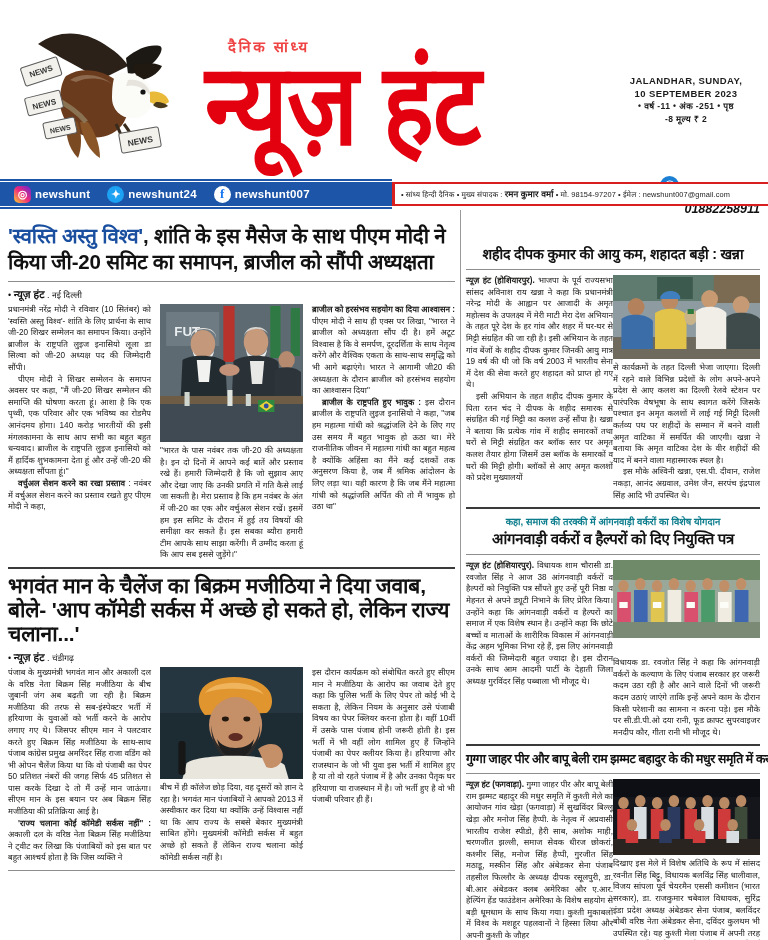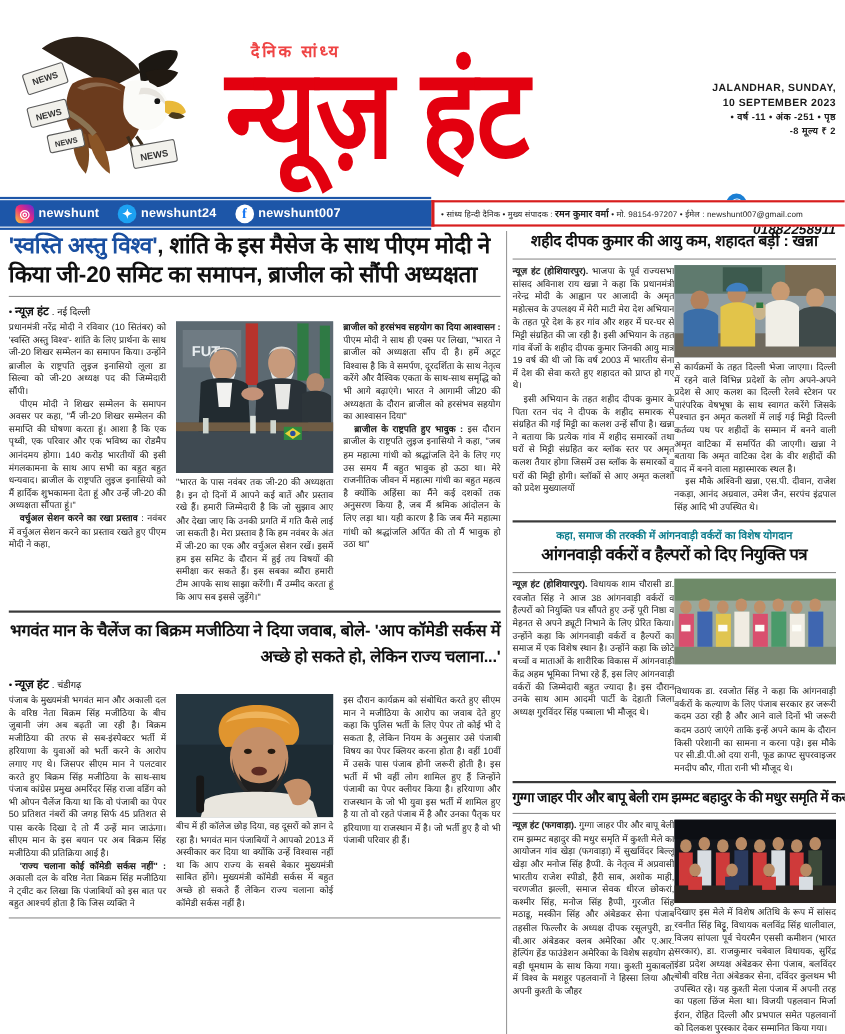--- a/index.html
+++ b/index.html
@@ -29,21 +29,21 @@
     font-weight: bold;
     font-size: 96px; line-height: 96px;
     color: #e3000f;
     letter-spacing: -1px;
     white-space: nowrap;
     transform: scaleY(1.18);
     transform-origin: left top;
   }
   .dateblock {
     position: absolute; right: 8px; top: 74px;
-    width: 148px; text-align: right;
+    width: 148px; text-align: center;
     font-size: 9.5px; line-height: 13px; color: #1c1c1c; font-weight: bold;
     letter-spacing: .4px;
   }
   .dateblock .dline { display: block; }
   .dateblock .meta { font-size: 8.5px; font-weight: bold; line-height: 12.5px; }
 
   .printline {
     position: absolute; right: 118px; top: 158px;
     font-family: "Liberation Serif", serif;
     font-style: italic; font-weight: bold;
@@ -85,21 +85,21 @@
   .impressum { font-size: 7.4px; color: #1a1a1a; white-space: nowrap; letter-spacing: .1px; }
   .impressum b { font-size: 8.6px; }
 
   
   .content { position: relative; width: 768px; padding: 0 8px; display: flex; gap: 0; }
   .left-zone { width: 452px; }
   .vrule { width: 1px; background: #9a9a9a; margin: 4px 5px 0 5px; }
   .right-zone { width: 294px; }
 
   
-  .hl-wrap { padding-top: 5px; }
+  .hl-wrap { padding-top: 17px; }
   .hl-big {
     font-family: "Liberation Sans", sans-serif;
     font-weight: bold; color: #111;
     font-size: 20.5px; line-height: 26px; letter-spacing: -.2px;
   }
   .hl-big .blue { color: #1a4fa0; }
   .hl-sub {
     text-align: center; font-size: 9.6px; line-height: 14px; color: #1b1b1b;
     padding: 5px 10px 0 10px; font-weight: normal;
   }
@@ -126,21 +126,21 @@
   .photo { background: #cfd4d8; display: block; overflow: hidden; position: relative; }
 
   
   .eyebrow {
     text-align: center; color: #c1121f; font-weight: bold;
     font-size: 11.5px; line-height: 15px;
   }
   .eyebrow.teal { color: #0b7c8c; font-size: 9.6px; }
   .hl-med {
     font-weight: bold; color: #111; text-align: center;
-    font-size: 14.2px; line-height: 18px; letter-spacing: -.2px;
+    font-size: 14.2px; line-height: 18px; letter-spacing: -.2px; margin-top: 34px;
   }
   .hl-sm {
     font-weight: bold; color: #111; text-align: center;
     font-size: 12.6px; line-height: 16px; letter-spacing: -.3px;
   }
 
   .mini-cols { display: flex; gap: 0; }
 
   
   .hl-wide {
@@ -303,21 +303,21 @@
           <div class="body-txt">
             <p class="noind"><b>ब्राजील को हरसंभव सहयोग का दिया आश्वासन :</b> <span>पीएम मोदी ने साथ ही एक्स पर लिखा, "भारत ने ब्राजील को अध्यक्षता सौंप दी है। हमें अटूट विश्वास है कि वे समर्पण, दूरदर्शिता के साथ नेतृत्व करेंगे और वैश्विक एकता के साथ-साथ समृद्धि को भी आगे बढ़ाएंगे। भारत ने आगामी जी20 की अध्यक्षता के दौरान ब्राजील को हरसंभव सहयोग का आश्वासन दिया"</span></p>
             <p><b>ब्राजील के राष्ट्रपति हुए भावुक :</b> <span>इस दौरान ब्राजील के राष्ट्रपति लुइज इनासियो ने कहा, "जब हम महात्मा गांधी को श्रद्धांजलि देने के लिए गए उस समय मैं बहुत भावुक हो ऊठा था। मेरे राजनीतिक जीवन में महात्मा गांधी का बहुत महत्व है क्योंकि अहिंसा का मैंने कई दशकों तक अनुसरण किया है, जब मैं श्रमिक आंदोलन के लिए लड़ा था। यही कारण है कि जब मैंने महात्मा गांधी को श्रद्धांजलि अर्पित की तो मैं भावुक हो उठा था"</span></p>
           </div>
         </div>
       </div>
 
       <div class="rule-thick"></div>
 
       <div>
-        <div class="hl-big" style="font-size:15px;line-height:24px;text-align:right">भगवंत मान के चैलेंज का बिक्रम मजीठिया ने दिया जवाब, बोले- 'आप कॉमेडी सर्कस में अच्छे हो सकते हो, लेकिन राज्य चलाना...'</div>
+        <div class="hl-big" style="font-size:21px;line-height:24px;text-align:left">भगवंत मान के चैलेंज का बिक्रम मजीठिया ने दिया जवाब, बोले- 'आप कॉमेडी सर्कस में अच्छे हो सकते हो, लेकिन राज्य चलाना...'</div>
         <div class="byline" style="padding-top:4px">
           <span class="dot">•</span> <b>न्यूज़ हंट</b> <span class="dot">.</span> <span class="place">चंडीगढ़</span>
         </div>
         <div class="cols3">
           <div class="col">
             <div class="body-txt">
               <p class="noind">पंजाब के मुख्यमंत्री भगवंत मान और अकाली दल के वरिष्ठ नेता बिक्रम सिंह मजीठिया के बीच जुबानी जंग अब बढ़ती जा रही है। बिक्रम मजीठिया की तरफ से सब-इंस्पेक्टर भर्ती में हरियाणा के युवाओं को भर्ती करने के आरोप लगाए गए थे। जिसपर सीएम मान ने पलटवार करते हुए बिक्रम सिंह मजीठिया के साथ-साथ पंजाब कांग्रेस प्रमुख अमरिंदर सिंह राजा वडिंग को भी ओपन चैलेंज किया था कि वो पंजाबी का पेपर 50 प्रतिशत नंबरों की जगह सिर्फ 45 प्रतिशत से पास करके दिखा दे तो मैं उन्हें मान जाऊंगा। सीएम मान के इस बयान पर अब बिक्रम सिंह मजीठिया की प्रतिक्रिया आई है।</p>
               <p><b>'राज्य चलाना कोई कॉमेडी सर्कस नहीं" :</b> <span>अकाली दल के वरिष्ठ नेता बिक्रम सिंह मजीठिया ने ट्वीट कर लिखा कि पंजाबियों को इस बात पर बहुत आश्चर्य होता है कि जिस व्यक्ति ने</span></p>
             </div>
           </div>

